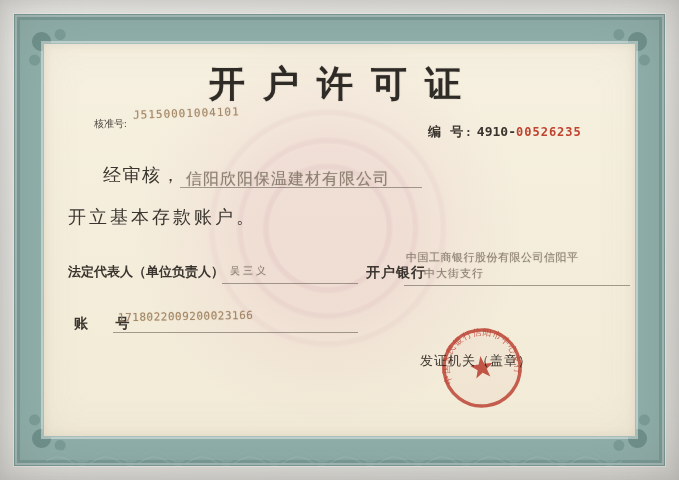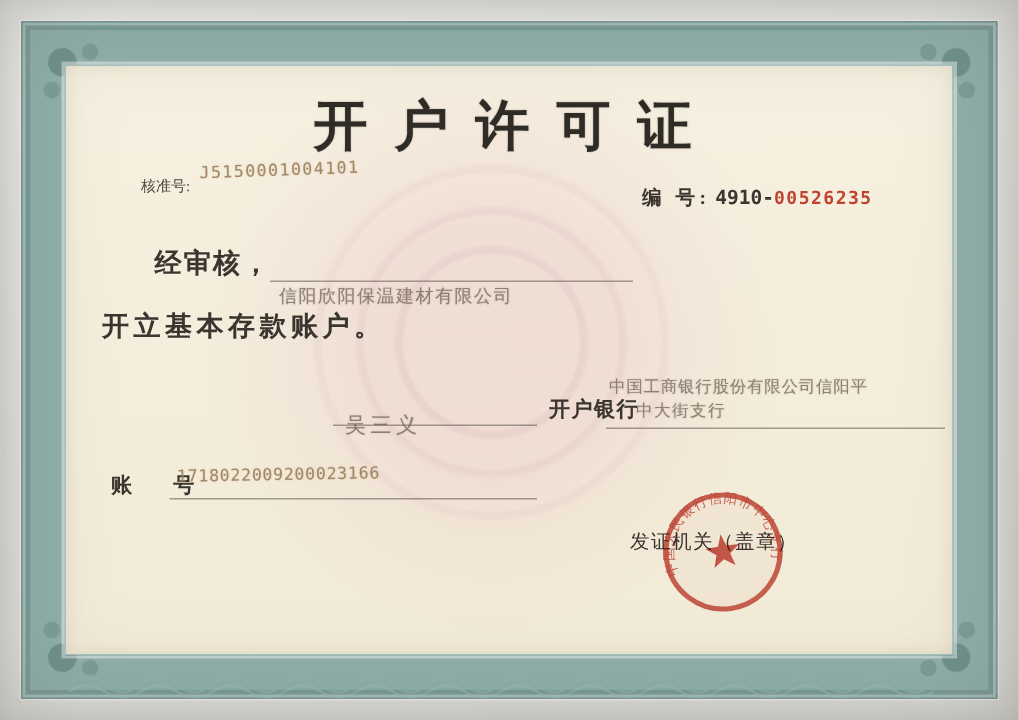--- a/index.html
+++ b/index.html
@@ -43,21 +43,21 @@
     border:1px solid #a9c3be;
     box-shadow:0 0 0 2px rgba(255,255,255,.45), inset 0 0 10px rgba(175,155,125,.18);
   }
   .waves{position:absolute;left:46px;bottom:14px;opacity:.8;pointer-events:none;}
   .content{position:absolute;inset:0;color:var(--ink);}
   .abs{position:absolute;white-space:nowrap;}
   .title{font-size:36px;font-weight:bold;letter-spacing:18px;color:#2f2b26;text-shadow:0 0 1px rgba(47,43,38,.5);}
   .small-label{font-size:10px;color:#48443e;}
   .typed{font-family:"DejaVu Sans Mono", monospace;color:rgba(158,129,94,.9);text-shadow:0 0 1px rgba(158,129,94,.45);}
   .typed-cjk{color:rgba(132,119,104,.85);text-shadow:0 0 1px rgba(132,119,104,.5);}
-  .big{font-size:18px;font-weight:bold;letter-spacing:1.5px;color:#3a352f;}
+  .big{font-size:18px;font-weight:normal;letter-spacing:1.5px;color:#3a352f;}
   .mid{font-size:13px;font-weight:bold;color:#3a352f;}
   .red-no{color:var(--accent-red);font-weight:bold;font-family:"DejaVu Sans Mono", monospace;letter-spacing:1px;}
   .rule{position:absolute;height:1px;background:rgba(92,86,77,.55);}
   .seal{position:absolute;left:432px;top:318px;width:100px;height:100px;transform:rotate(-8deg);mix-blend-mode:multiply;opacity:.92;}
 </style>
 </head>
 <body>
 
 <div class="stage">
   <div class="band">
@@ -79,26 +79,27 @@
 
     <span class="abs small-label" style="left:94px;top:117px;">核准号:</span>
     <span class="abs typed" style="left:133px;top:107px;font-size:11px;letter-spacing:1px;transform:rotate(-2deg);">J5150001004101</span>
 
     <div class="abs" style="left:428px;top:123px;font-size:13px;">
       <span class="mid" style="letter-spacing:3px;">编 号:</span>
       <span class="mid" style="font-family:'DejaVu Sans Mono',monospace;">4910-</span><span class="red-no" style="font-size:12px;">00526235</span>
     </div>
 
     <span class="abs big" style="left:103px;top:163px;">经审核，</span>
-    <span class="abs typed-cjk" style="left:186px;top:169px;font-size:12px;letter-spacing:1px;margin-top:20px;">信阳欣阳保温建材有限公司</span>
+    <span class="abs typed-cjk" style="left:186px;top:169px;font-size:16px;letter-spacing:1px;">信阳欣阳保温建材有限公司</span>
     <div class="rule" style="left:180px;top:187px;width:242px;"></div>
 
     <span class="abs big" style="left:68px;top:205px;letter-spacing:3px;">开立基本存款账户。</span>
 
-    <span class="abs typed-cjk" style="left:230px;top:275px;font-size:14px;letter-spacing:3px;text-align:center;">吴三义</span>
+    <span class="abs mid" style="left:68px;top:263px;font-size:13px;">法定代表人（单位负责人）</span>
+    <span class="abs typed-cjk" style="left:230px;top:264px;font-size:10px;letter-spacing:3px;text-align:center;">吴三义</span>
     <div class="rule" style="left:222px;top:283px;width:136px;"></div>
 
     <span class="abs typed-cjk" style="left:406px;top:250px;font-size:11px;letter-spacing:.5px;">中国工商银行股份有限公司信阳平</span>
     <span class="abs mid" style="left:366px;top:264px;font-size:14px;letter-spacing:1px;">开户银行</span>
     <span class="abs typed-cjk" style="left:424px;top:266px;font-size:11px;letter-spacing:1px;">中大街支行</span>
     <div class="rule" style="left:404px;top:285px;width:226px;"></div>
 
     <span class="abs mid" style="left:74px;top:315px;font-size:14px;letter-spacing:12px;">账  号</span>
     <span class="abs typed" style="left:118px;top:310px;font-size:11px;letter-spacing:.5px;transform:rotate(-1deg);">1718022009200023166</span>
     <div class="rule" style="left:113px;top:332px;width:245px;"></div>

